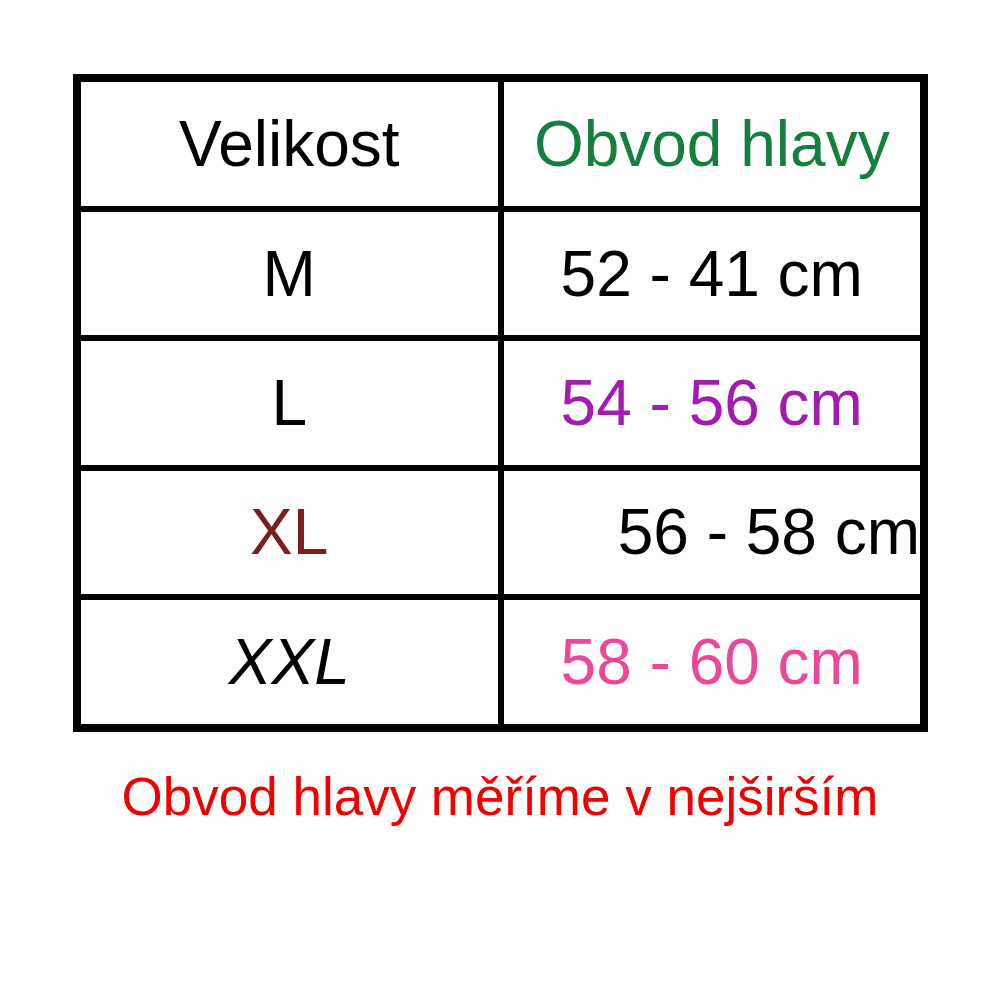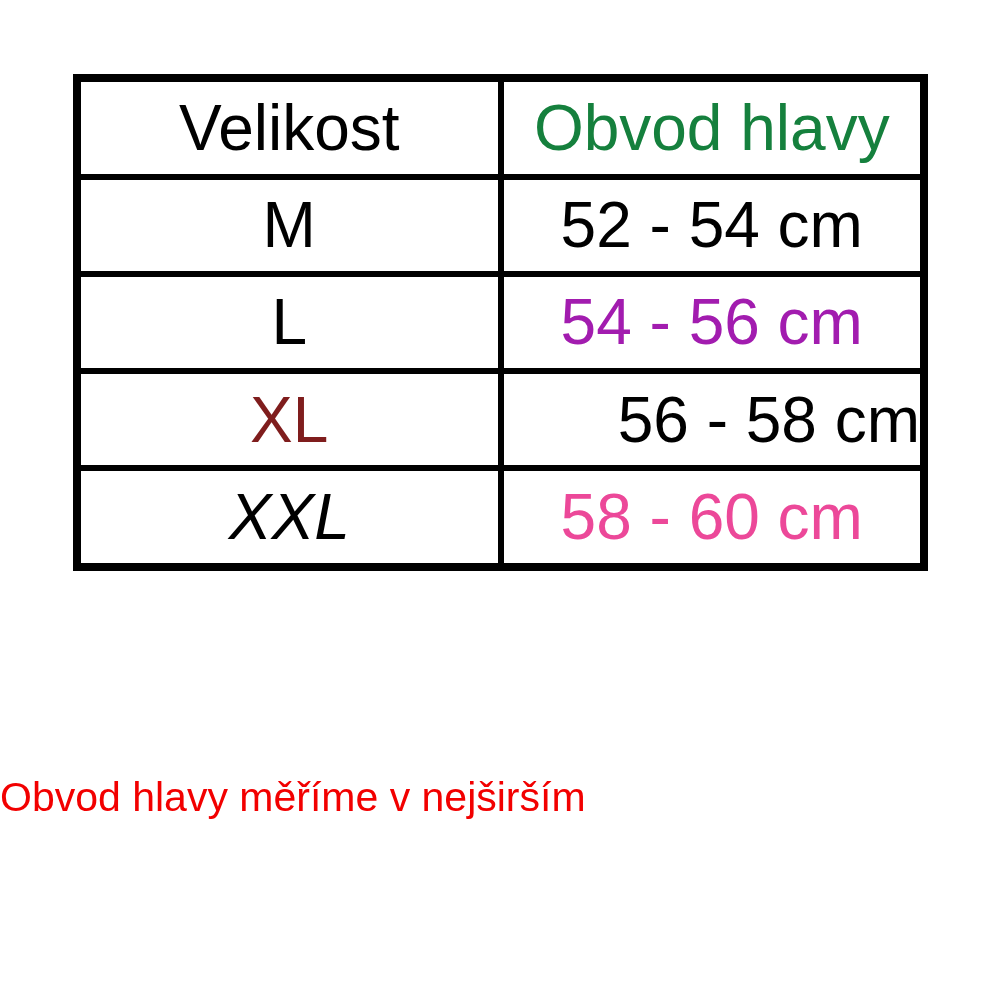--- a/index.html
+++ b/index.html
@@ -15,21 +15,21 @@
       position: relative;
       width: 1000px;
       height: 1000px;
       background: #ffffff;
     }
     table.size-table {
       position: absolute;
       left: 73px;
       top: 74px;
       width: 855px;
-      height: 497px;
+      height: 658px;
       border-collapse: collapse;
       table-layout: fixed;
       background: #ffffff;
       border: 8px solid #000000;
     }
     table.size-table td,
     table.size-table th {
       border: 6px solid #000000;
       width: 50%;
       text-align: center;
@@ -38,40 +38,40 @@
       font-weight: 400;
       color: #000000;
       padding: 0;
       letter-spacing: 0;
     }
     .note {
       position: absolute;
       left: 0;
       top: 764px;
       width: 1000px;
-      text-align: left;
-      font-size: 41px;
+      text-align: center;
+      font-size: 53px;
       line-height: 66px;
       font-weight: 400;
     }
   </style>
 </head>
 <body>
 
 <div class="stage">
 
   <table class="size-table" style="border-color: rgb(0, 0, 0);">
     <tbody>
       <tr>
         <th style="color: rgb(0, 0, 0); border-color: rgb(0, 0, 0);">Velikost</th>
         <th style="color: #15803d; border-color: rgb(0, 0, 0);">Obvod hlavy</th>
       </tr>
       <tr>
         <td style="color: rgb(0, 0, 0); border-color: rgb(0, 0, 0);">M</td>
-        <td style="color: rgb(0, 0, 0); border-color: rgb(0, 0, 0);">52 - 54 cm</td>
+        <td style="color: rgb(0, 0, 0); border-color: rgb(0, 0, 0);">52 - 41 cm</td>
       </tr>
       <tr>
         <td style="color: rgb(0, 0, 0); border-color: rgb(0, 0, 0);">L</td>
         <td style="color: #a21caf; border-color: rgb(0, 0, 0);">54 - 56 cm</td>
       </tr>
       <tr>
         <td style="color: #7f1d1d; border-color: rgb(0, 0, 0);">XL</td>
         <td style="color: rgb(0, 0, 0); border-color: rgb(0, 0, 0); text-align: right;">56 - 58 cm</td>
       </tr>
       <tr>

